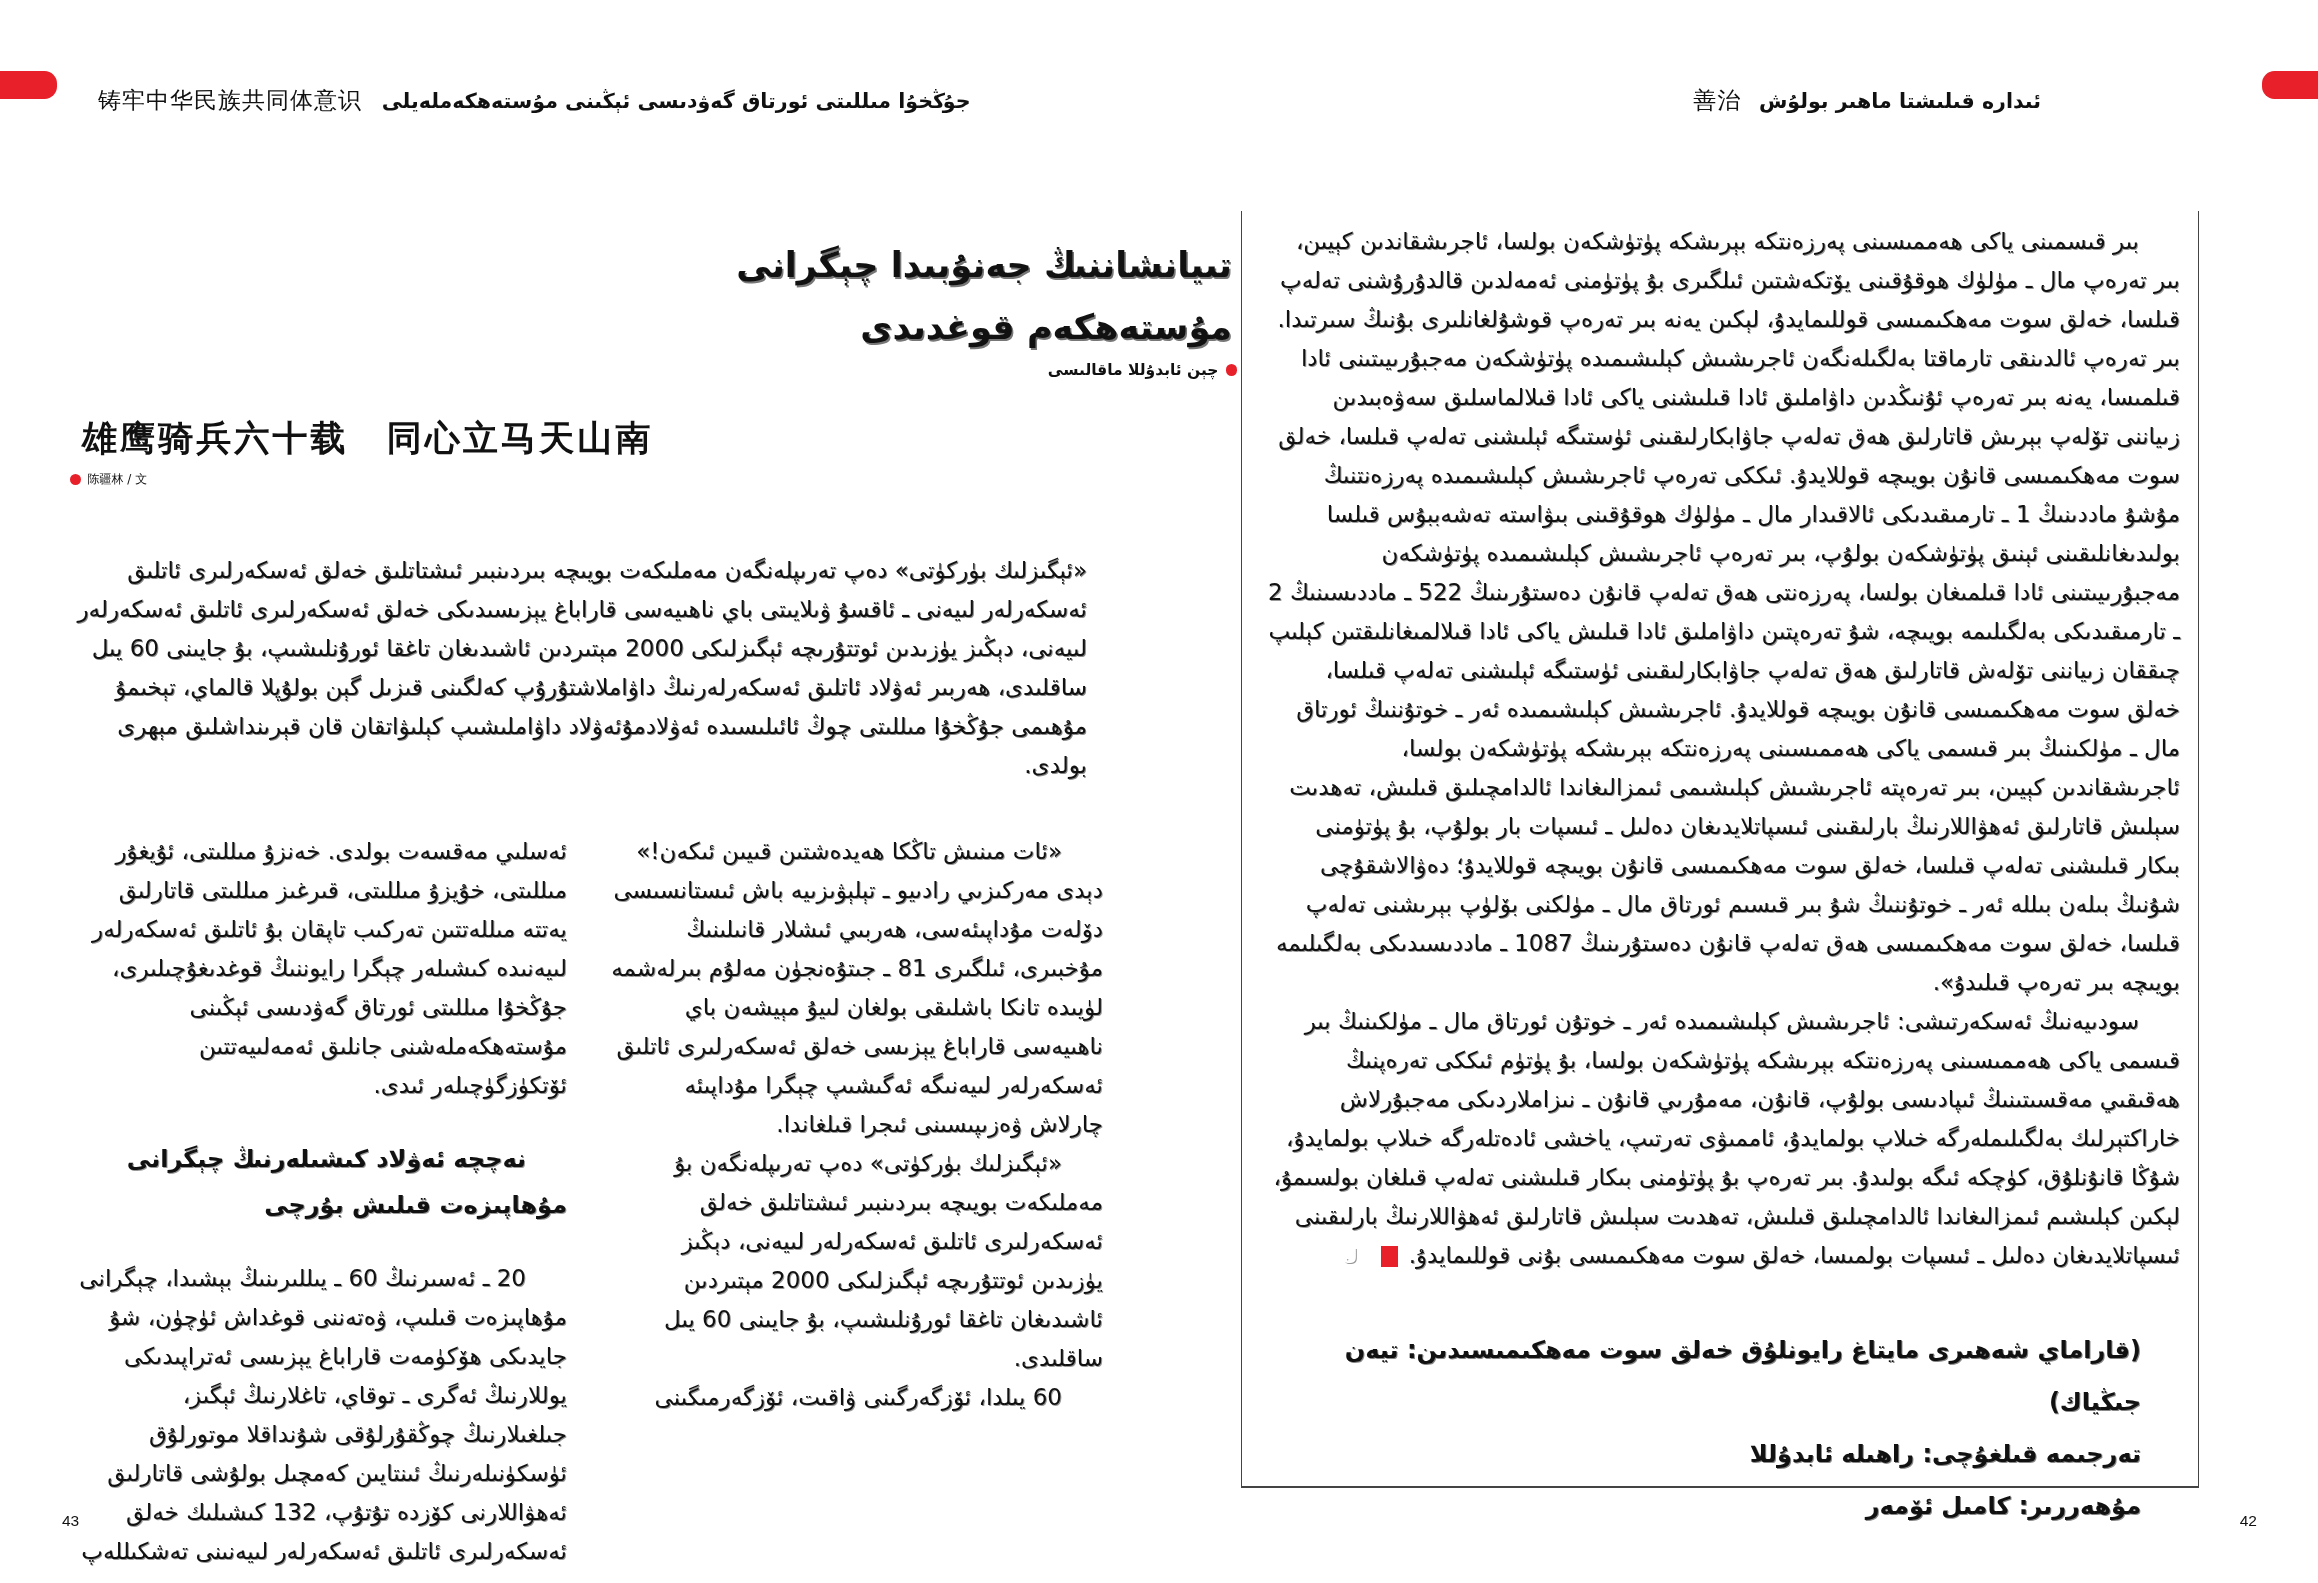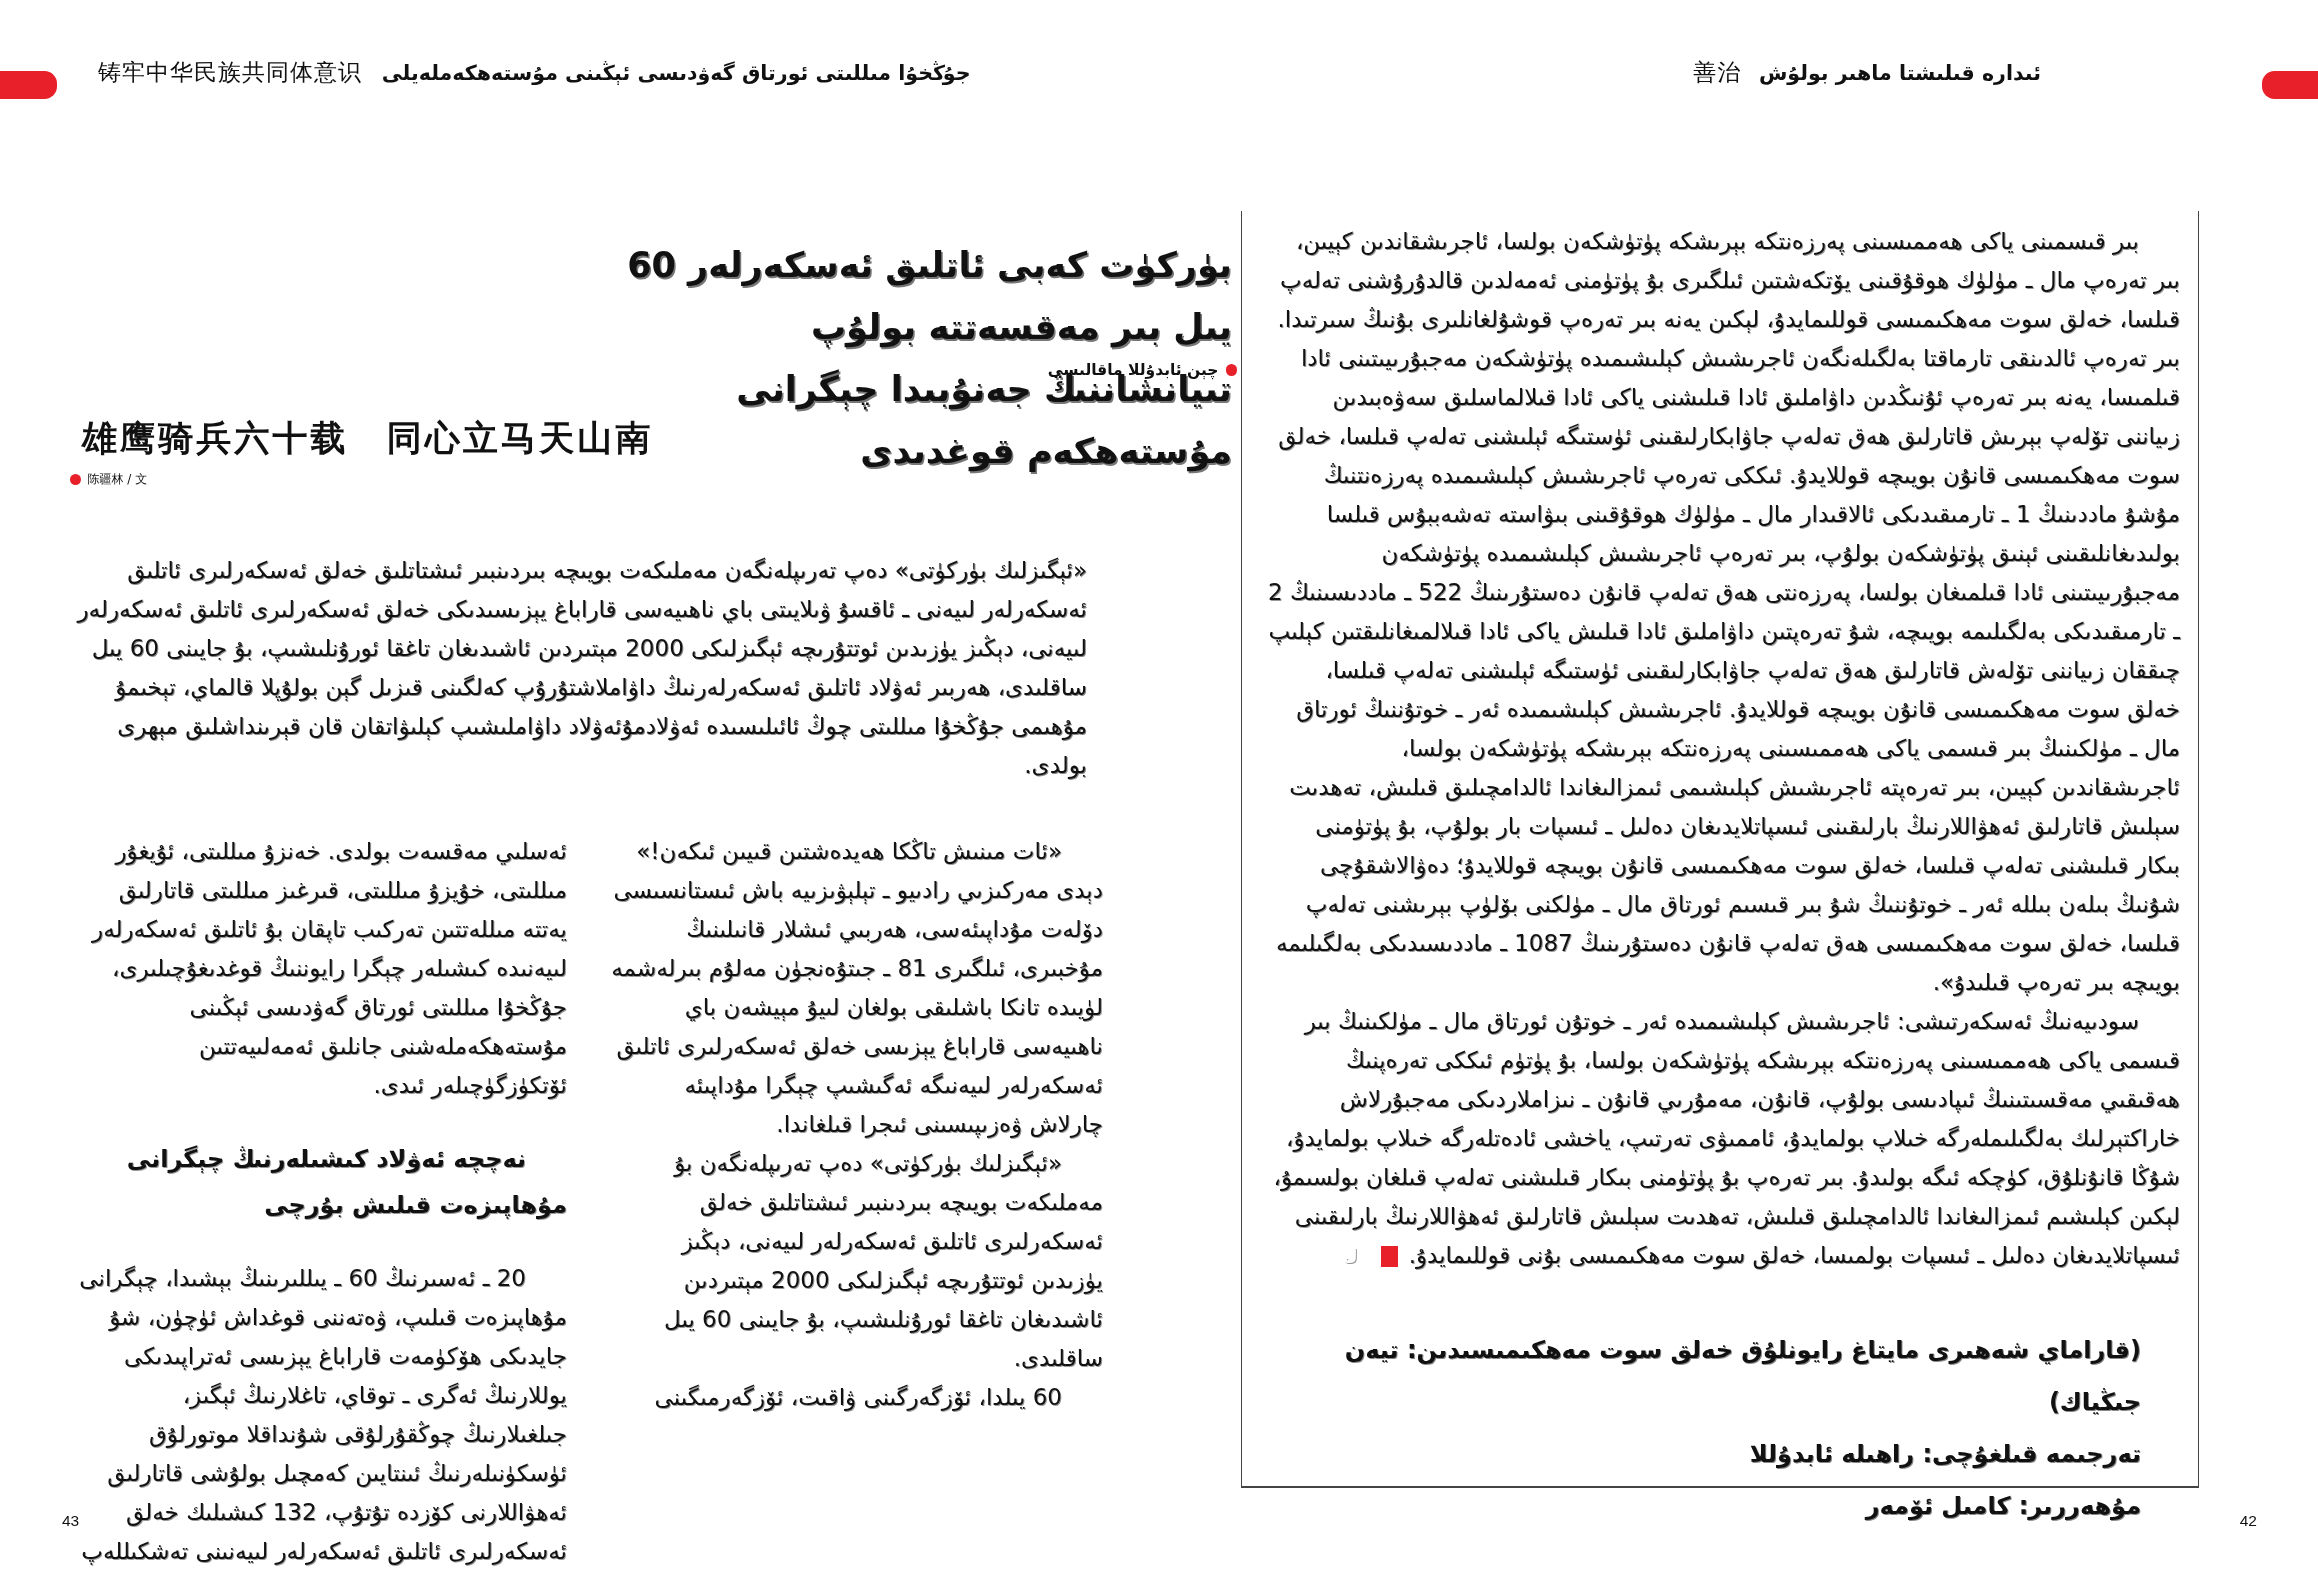--- a/index.html
+++ b/index.html
@@ -2,21 +2,21 @@
 <html style="font-size:8.2px"><head>
 <meta charset="utf-8">
 <style>
   html, body { margin: 0; padding: 0; background: #ffffff; }
   body { width: 2319px; height: 1584px; position: relative; overflow: hidden;
          font-family: "DejaVu Sans", sans-serif; color: #111; }
   .rtl { direction: rtl; text-align: right; unicode-bidi: plaintext; }
   .tab { position: absolute; background: #e8202a; height: 28px; top: 71px; }
   .tab.left { left: 0; width: 57px; border-radius: 0 12.4px 12.4px 0; }
   .tab.right { right: 0; width: 57px; border-radius: 12.4px 0 0 12.4px; }
-  .hdr { position: absolute; top: 56px; font-size: 23px; line-height: 33px; white-space: nowrap; }
+  .hdr { position: absolute; top: 84px; font-size: 23px; line-height: 33px; white-space: nowrap; }
   .hdr-cn { font-family: "DejaVu Serif", serif; letter-spacing: 1px; }
   .hdr-ug { font-family: "DejaVu Sans", sans-serif; font-weight: bold; font-size: 20.6px; }
 
   .ug-title { position: absolute; right: 1087px; width: 670px; top: 234px;
               font-family: "DejaVu Sans", sans-serif; font-weight: bold; font-size: 35px; line-height: 62px;
               text-shadow: 1.5px 1.5px 0 #777; }
   .byline-ug { position: absolute; right: 1082px; top: 361px; font-size: 15.5px; font-weight: bold;
                display: flex; align-items: center; gap: 7.2px; }
   .dot { width: 11.3px; height: 11.3px; border-radius: 50%; background: #e8202a; display: inline-block; }
   .cn-title { position: absolute; left: 82px; top: 412px; font-family: "DejaVu Sans", sans-serif;
@@ -57,21 +57,20 @@
 <div class="hdr" style="left:98px;">
   <span class="hdr-cn">铸牢中华民族共同体意识</span>
   <span class="hdr-ug rtl" style="margin-left:12.4px;">جۇڭخۇا مىللىتى ئورتاق گەۋدىسى ئېڭىنى مۇستەھكەملەيلى</span>
 </div>
 <div class="hdr" style="right:278px;">
   <span class="hdr-cn">善治</span>
   <span class="hdr-ug rtl" style="margin-left:10.3px;">ئىدارە قىلىشتا ماھىر بولۇش</span>
 </div>
 
 <div class="ug-title rtl">
-  <div>بۈركۈت كەبى ئاتلىق ئەسكەرلەر 60 يىل بىر مەقسەتتە بولۇپ</div>
   <div>تىيانشاننىڭ جەنۇبىدا چېگرانى مۇستەھكەم قوغدىدى</div>
 </div>
 <div class="byline-ug rtl">
   <span class="dot"></span>
   <span>چېن ئابدۇللا  ماقالىسى</span>
 </div>
 
 <div class="cn-title">雄鹰骑兵六十载　同心立马天山南</div>
 <div class="byline-cn">
   <span class="dot"></span>

